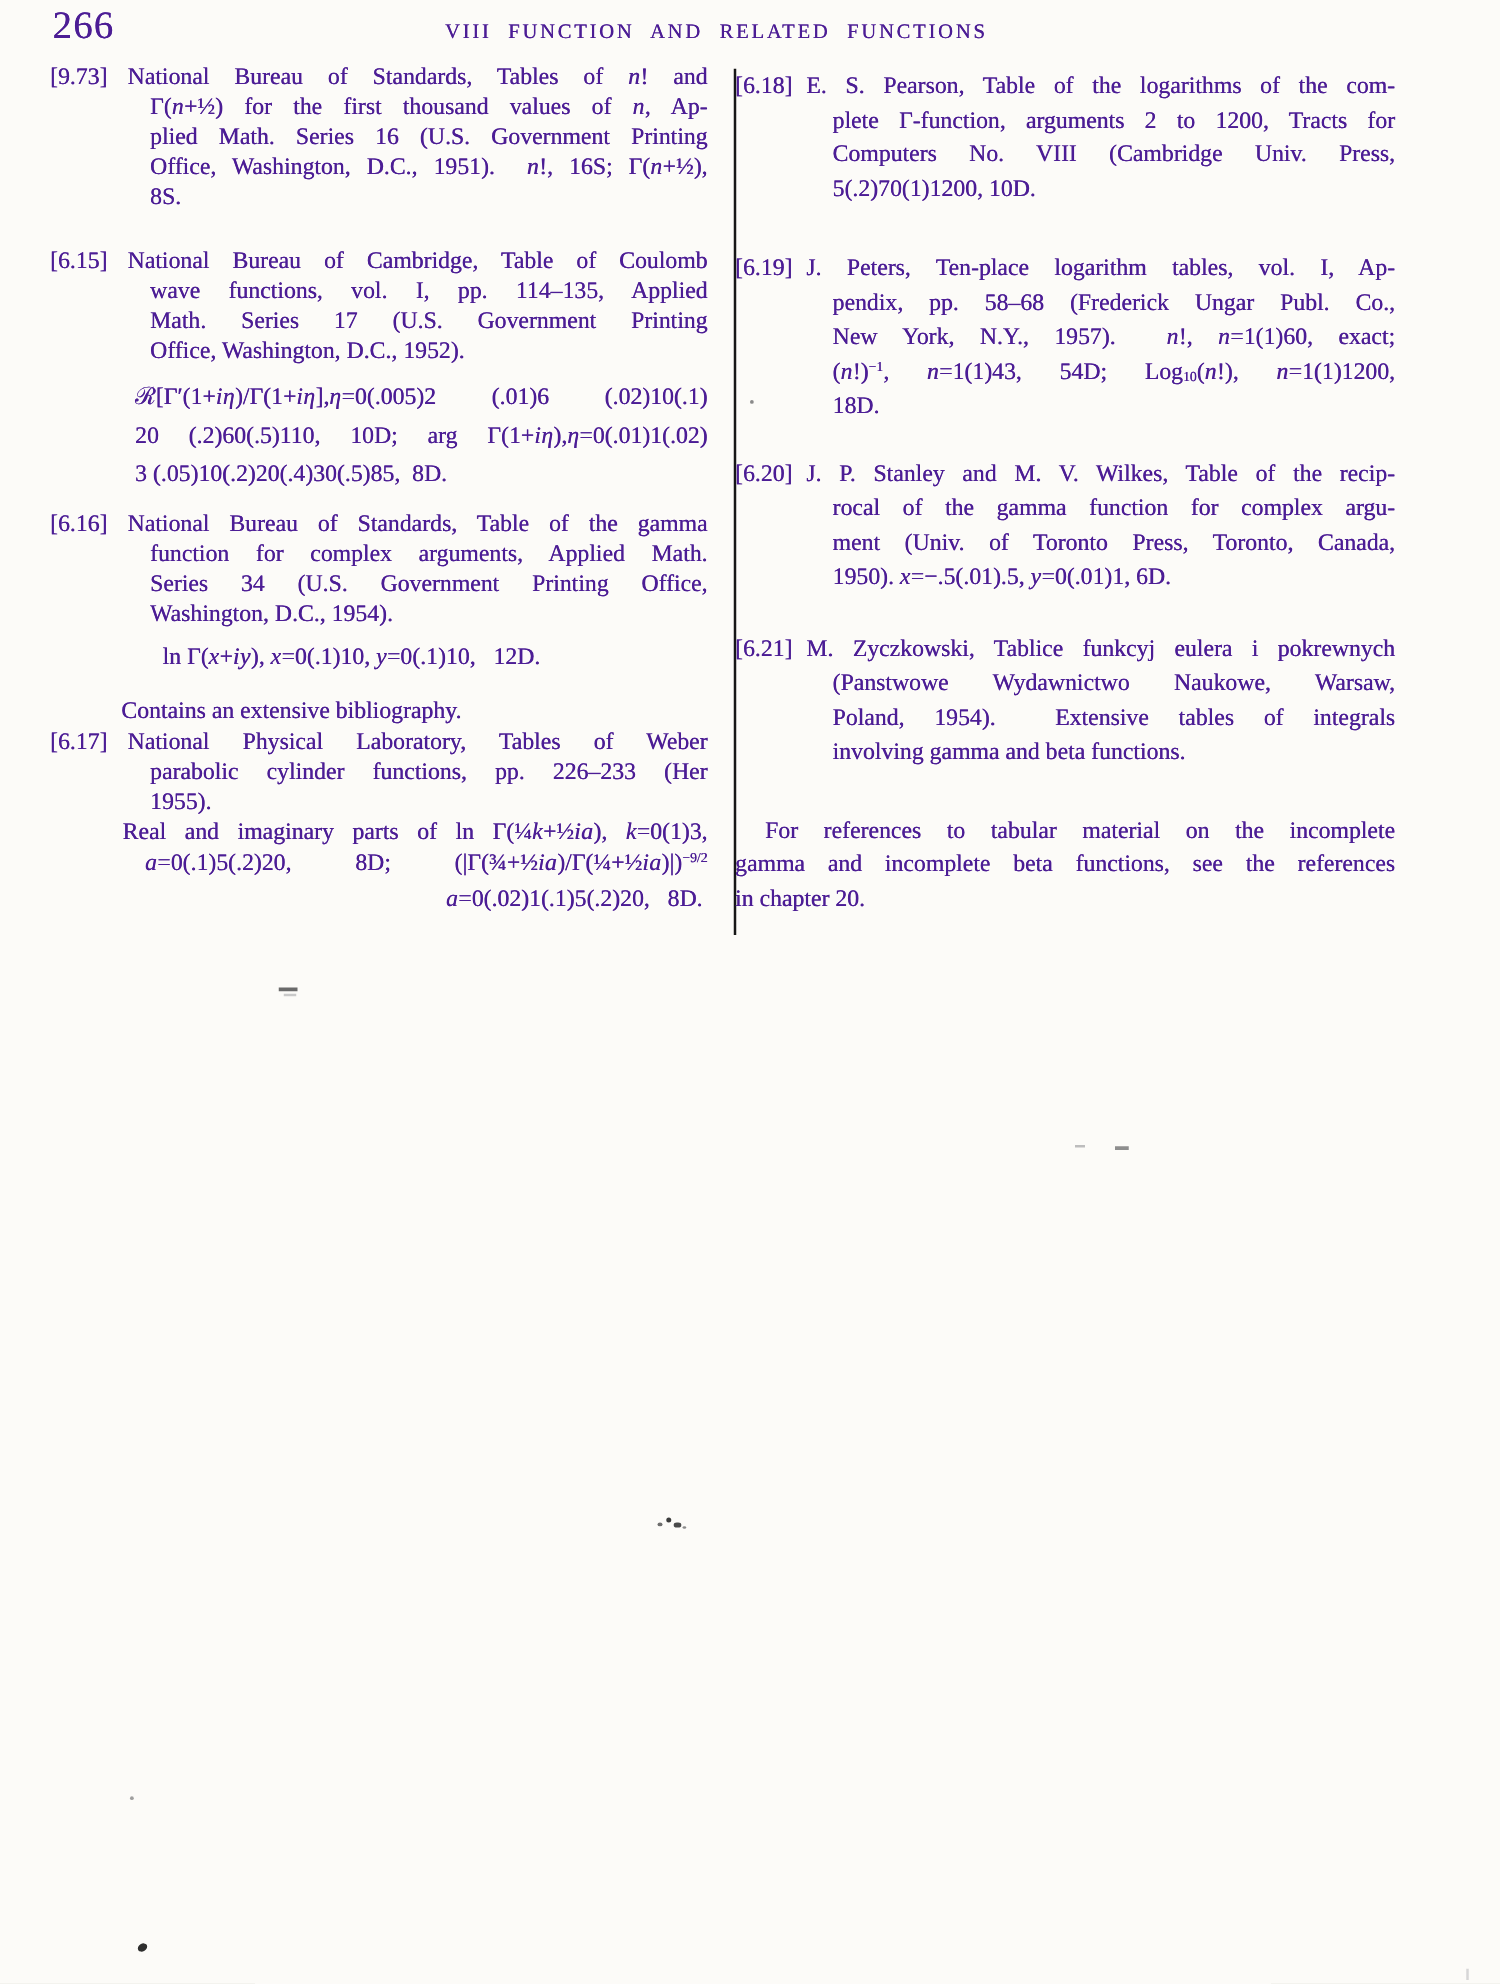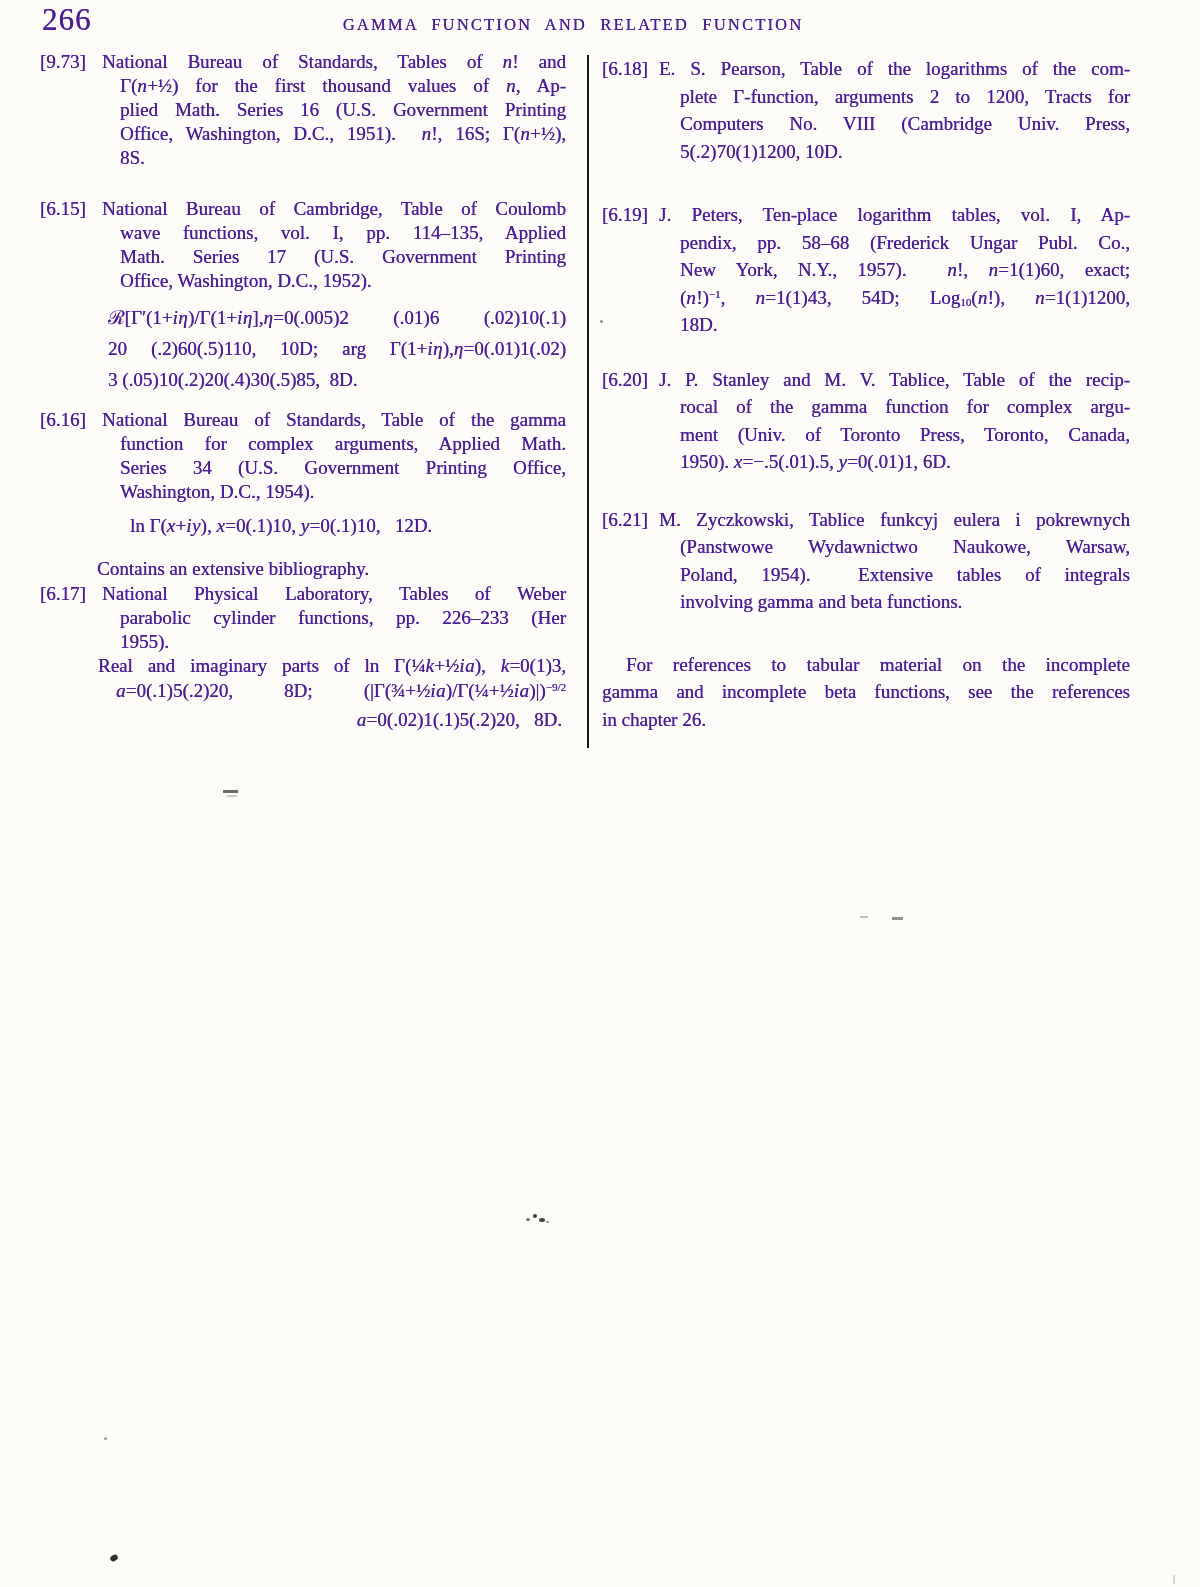--- a/index.html
+++ b/index.html
@@ -18,21 +18,21 @@
     font-size:31px;letter-spacing:1px;
   }
   .running-head{
     position:absolute;top:15px;left:0;width:100%;
     box-sizing:border-box;padding-right:54px;
     text-align:center;
     font-size:16.5px;letter-spacing:2.2px;word-spacing:7px;
   }
   .col{position:absolute;font-size:19px;}
   .col-left{left:40px;top:50px;width:526px;line-height:24px;}
-  .col-right{left:602px;top:55px;width:528px;line-height:27.5px;}
+  .col-right{left:588px;top:55px;width:528px;line-height:27.5px;}
   .divider{
     position:absolute;left:587px;top:55px;width:2.4px;height:693px;
     background:#161616;
   }
   p{margin:0;}
   .line{display:block;text-align:justify;text-align-last:justify;}
   .line.end{text-align-last:left;}
   .ref .line{padding-left:80px;}
   .ref .line.first{padding-left:0;}
   .col-right .ref .line{padding-left:78px;}
@@ -65,21 +65,21 @@
   i{letter-spacing:0.3px;}
   
   .speck{position:absolute;}
 </style>
 </head>
 <body>
 
 <div class="page">
 
   <div class="page-number">266</div>
-  <div class="running-head">GAMMA FUNCTION AND RELATED FUNCTION</div>
+  <div class="running-head">VIII FUNCTION AND RELATED FUNCTIONS</div>
 
   <div class="col col-left">
 
     <p class="ref" id="ref614">
       <span class="line first"><span class="lbl">[9.73]</span><span>National Bureau of Standards, Tables of <i>n</i>! and</span></span>
       <span class="line">Γ(<i>n</i>+½) for the first thousand values of <i>n</i>, Ap-</span>
       <span class="line">plied Math. Series 16 (U.S. Government Printing</span>
       <span class="line">Office, Washington, D.C., 1951). &nbsp;<i>n</i>!, 16S; Γ(<i>n</i>+½),</span>
       <span class="line end">8S.</span>
     </p>
@@ -139,37 +139,37 @@
 
     <p class="ref" id="ref619">
       <span class="line first"><span class="lbl">[6.19]</span><span>J. Peters, Ten-place logarithm tables, vol. I, Ap-</span></span>
       <span class="line">pendix, pp. 58–68 (Frederick Ungar Publ. Co.,</span>
       <span class="line">New York, N.Y., 1957). &nbsp;<i>n</i>!, <i>n</i>=1(1)60, exact;</span>
       <span class="line">(<i>n</i>!)<sup>−1</sup>, <i>n</i>=1(1)43, 54D; Log<sub>10</sub>(<i>n</i>!), <i>n</i>=1(1)1200,</span>
       <span class="line end">18D.</span>
     </p>
 
     <p class="ref" id="ref620">
-      <span class="line first"><span class="lbl">[6.20]</span><span>J. P. Stanley and M. V. Tablice, Table of the recip-</span></span>
+      <span class="line first"><span class="lbl">[6.20]</span><span>J. P. Stanley and M. V. Wilkes, Table of the recip-</span></span>
       <span class="line">rocal of the gamma function for complex argu-</span>
       <span class="line">ment (Univ. of Toronto Press, Toronto, Canada,</span>
       <span class="line end">1950). <i>x</i>=−.5(.01).5, <i>y</i>=0(.01)1, 6D.</span>
     </p>
 
     <p class="ref" id="ref621">
       <span class="line first"><span class="lbl">[6.21]</span><span>M. Zyczkowski, Tablice funkcyj eulera i pokrewnych</span></span>
       <span class="line">(Panstwowe Wydawnictwo Naukowe, Warsaw,</span>
       <span class="line">Poland, 1954). &nbsp;Extensive tables of integrals</span>
       <span class="line end">involving gamma and beta functions.</span>
     </p>
 
     <p id="closing">
       <span class="line first">For references to tabular material on the incomplete</span>
       <span class="line">gamma and incomplete beta functions, see the references</span>
-      <span class="line end">in chapter 26.</span>
+      <span class="line end">in chapter 20.</span>
     </p>
 
   </div>
 
   <div class="speck" style="left:223px;top:790px;width:15px;height:2.5px;background:#6a6a6a;"></div>
   <div class="speck" style="left:227px;top:795px;width:10px;height:2px;background:#c9c9c9;"></div>
   <div class="speck" style="left:860px;top:916px;width:8px;height:2px;background:#bdbdbd;"></div>
   <div class="speck" style="left:892px;top:917px;width:11px;height:2.5px;background:#8e8e8e;"></div>
   <div class="speck" style="left:600px;top:320px;width:3px;height:3px;border-radius:50%;background:#8a8a8a;"></div>
   <div class="speck" style="left:526px;top:1218px;width:4px;height:3px;border-radius:50%;background:#6e6e6e;"></div>

